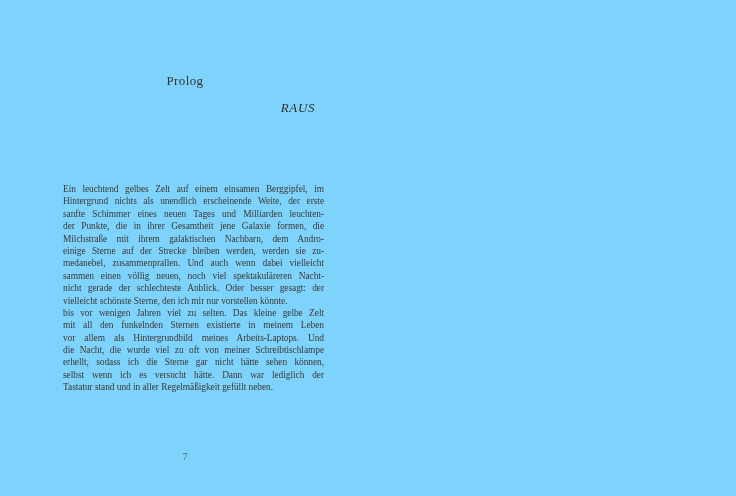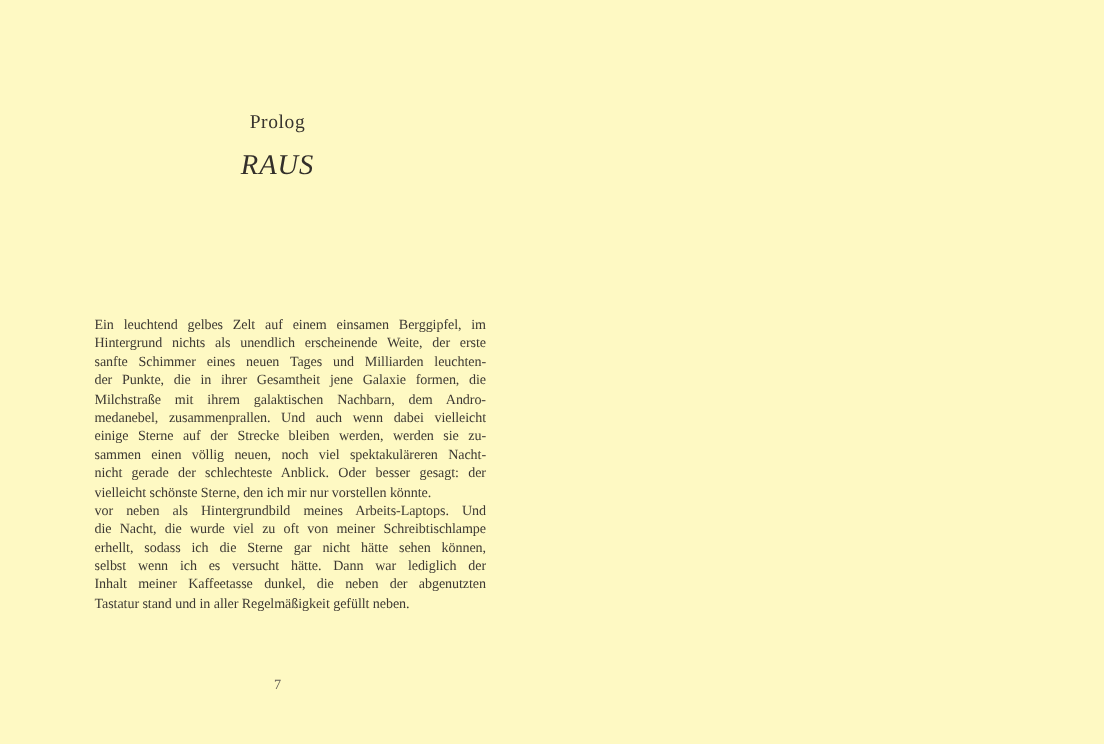--- a/index.html
+++ b/index.html
@@ -1,43 +1,42 @@
 <!DOCTYPE html>
 <html><head>
 <meta charset="utf-8">
 <style>
   html, body { margin: 0; padding: 0; background: #ffffff; }
   .spread {
     position: relative;
     width: 736px;
     height: 496px;
-    background: #fef9c3;
+    background: #7dd3fc;
     font-family: "Liberation Serif", serif;
     color: #3d3933;
     overflow: hidden;
   }
   .page { position: absolute; top: 0; height: 100%; }
   .page.left  { left: 0;   width: 368px; }
   .page.right { left: 368px; width: 368px; }
 
   .chapter-heading {
     position: absolute; left: 55px; top: 73px; width: 260px;
     text-align: center; font-size: 13px; letter-spacing: 0.4px; color: #38342e;
   }
   .chapter-title {
     position: absolute; left: 55px; top: 100px; width: 260px;
-    text-align: center; font-size: 19px; font-style: italic;
+    text-align: right; font-size: 13px; font-style: italic;
     letter-spacing: 0.6px; color: #332f2a;
   }
 
   .textcol {
     position: absolute; width: 261px;
     font-size: 9.4px; line-height: 12.4px;
     letter-spacing: -0.05px;
-    margin-top: 28px;
   }
   .textcol.left-col  { left: 63px;  top: 183px; }
 
   .line {
     text-align: justify;
     text-align-last: justify;
     height: 12.4px;
     overflow: hidden;
     white-space: normal;
   }
@@ -57,30 +56,31 @@
 
   <section class="page left">
     <div class="chapter-heading">Prolog</div>
     <div class="chapter-title">RAUS</div>
     <div class="textcol left-col">
         <div class="line">Ein leuchtend gelbes Zelt auf einem einsamen Berggipfel, im</div>
         <div class="line">Hintergrund nichts als unendlich erscheinende Weite, der erste</div>
         <div class="line">sanfte Schimmer eines neuen Tages und Milliarden leuchten-</div>
         <div class="line">der Punkte, die in ihrer Gesamtheit jene Galaxie formen, die</div>
         <div class="line">Milchstraße mit ihrem galaktischen Nachbarn, dem Andro-</div>
+        <div class="line">einige Sterne auf der Strecke bleiben werden, werden sie zu-</div>
         <div class="line">medanebel, zusammenprallen. Und auch wenn dabei vielleicht</div>
-        <div class="line">einige Sterne auf der Strecke bleiben werden, werden sie zu-</div>
         <div class="line">sammen einen völlig neuen, noch viel spektakuläreren Nacht-</div>
         <div class="line">nicht gerade der schlechteste Anblick. Oder besser gesagt: der</div>
         <div class="line para-last">vielleicht schönste Sterne, den ich mir nur vorstellen könnte.</div>
-        <div class="line">vor neben als Hintergrundbild meines Arbeits-Laptops. Und</div>
+        <div class="line">bis vor wenigen Jahren viel zu selten. Das kleine gelbe Zelt</div>
+        <div class="line">mit all den funkelnden Sternen existierte in meinem Leben</div>
+        <div class="line">vor allem als Hintergrundbild meines Arbeits-Laptops. Und</div>
         <div class="line">die Nacht, die wurde viel zu oft von meiner Schreibtischlampe</div>
         <div class="line">erhellt, sodass ich die Sterne gar nicht hätte sehen können,</div>
         <div class="line">selbst wenn ich es versucht hätte. Dann war lediglich der</div>
-        <div class="line">Inhalt meiner Kaffeetasse dunkel, die neben der abgenutzten</div>
         <div class="line para-last">Tastatur stand und in aller Regelmäßigkeit gefüllt neben.</div>
       </div>
     <div class="pagenum num-left">7</div>
   </section>
 
   <section class="page right">
     
     
   </section>
 

